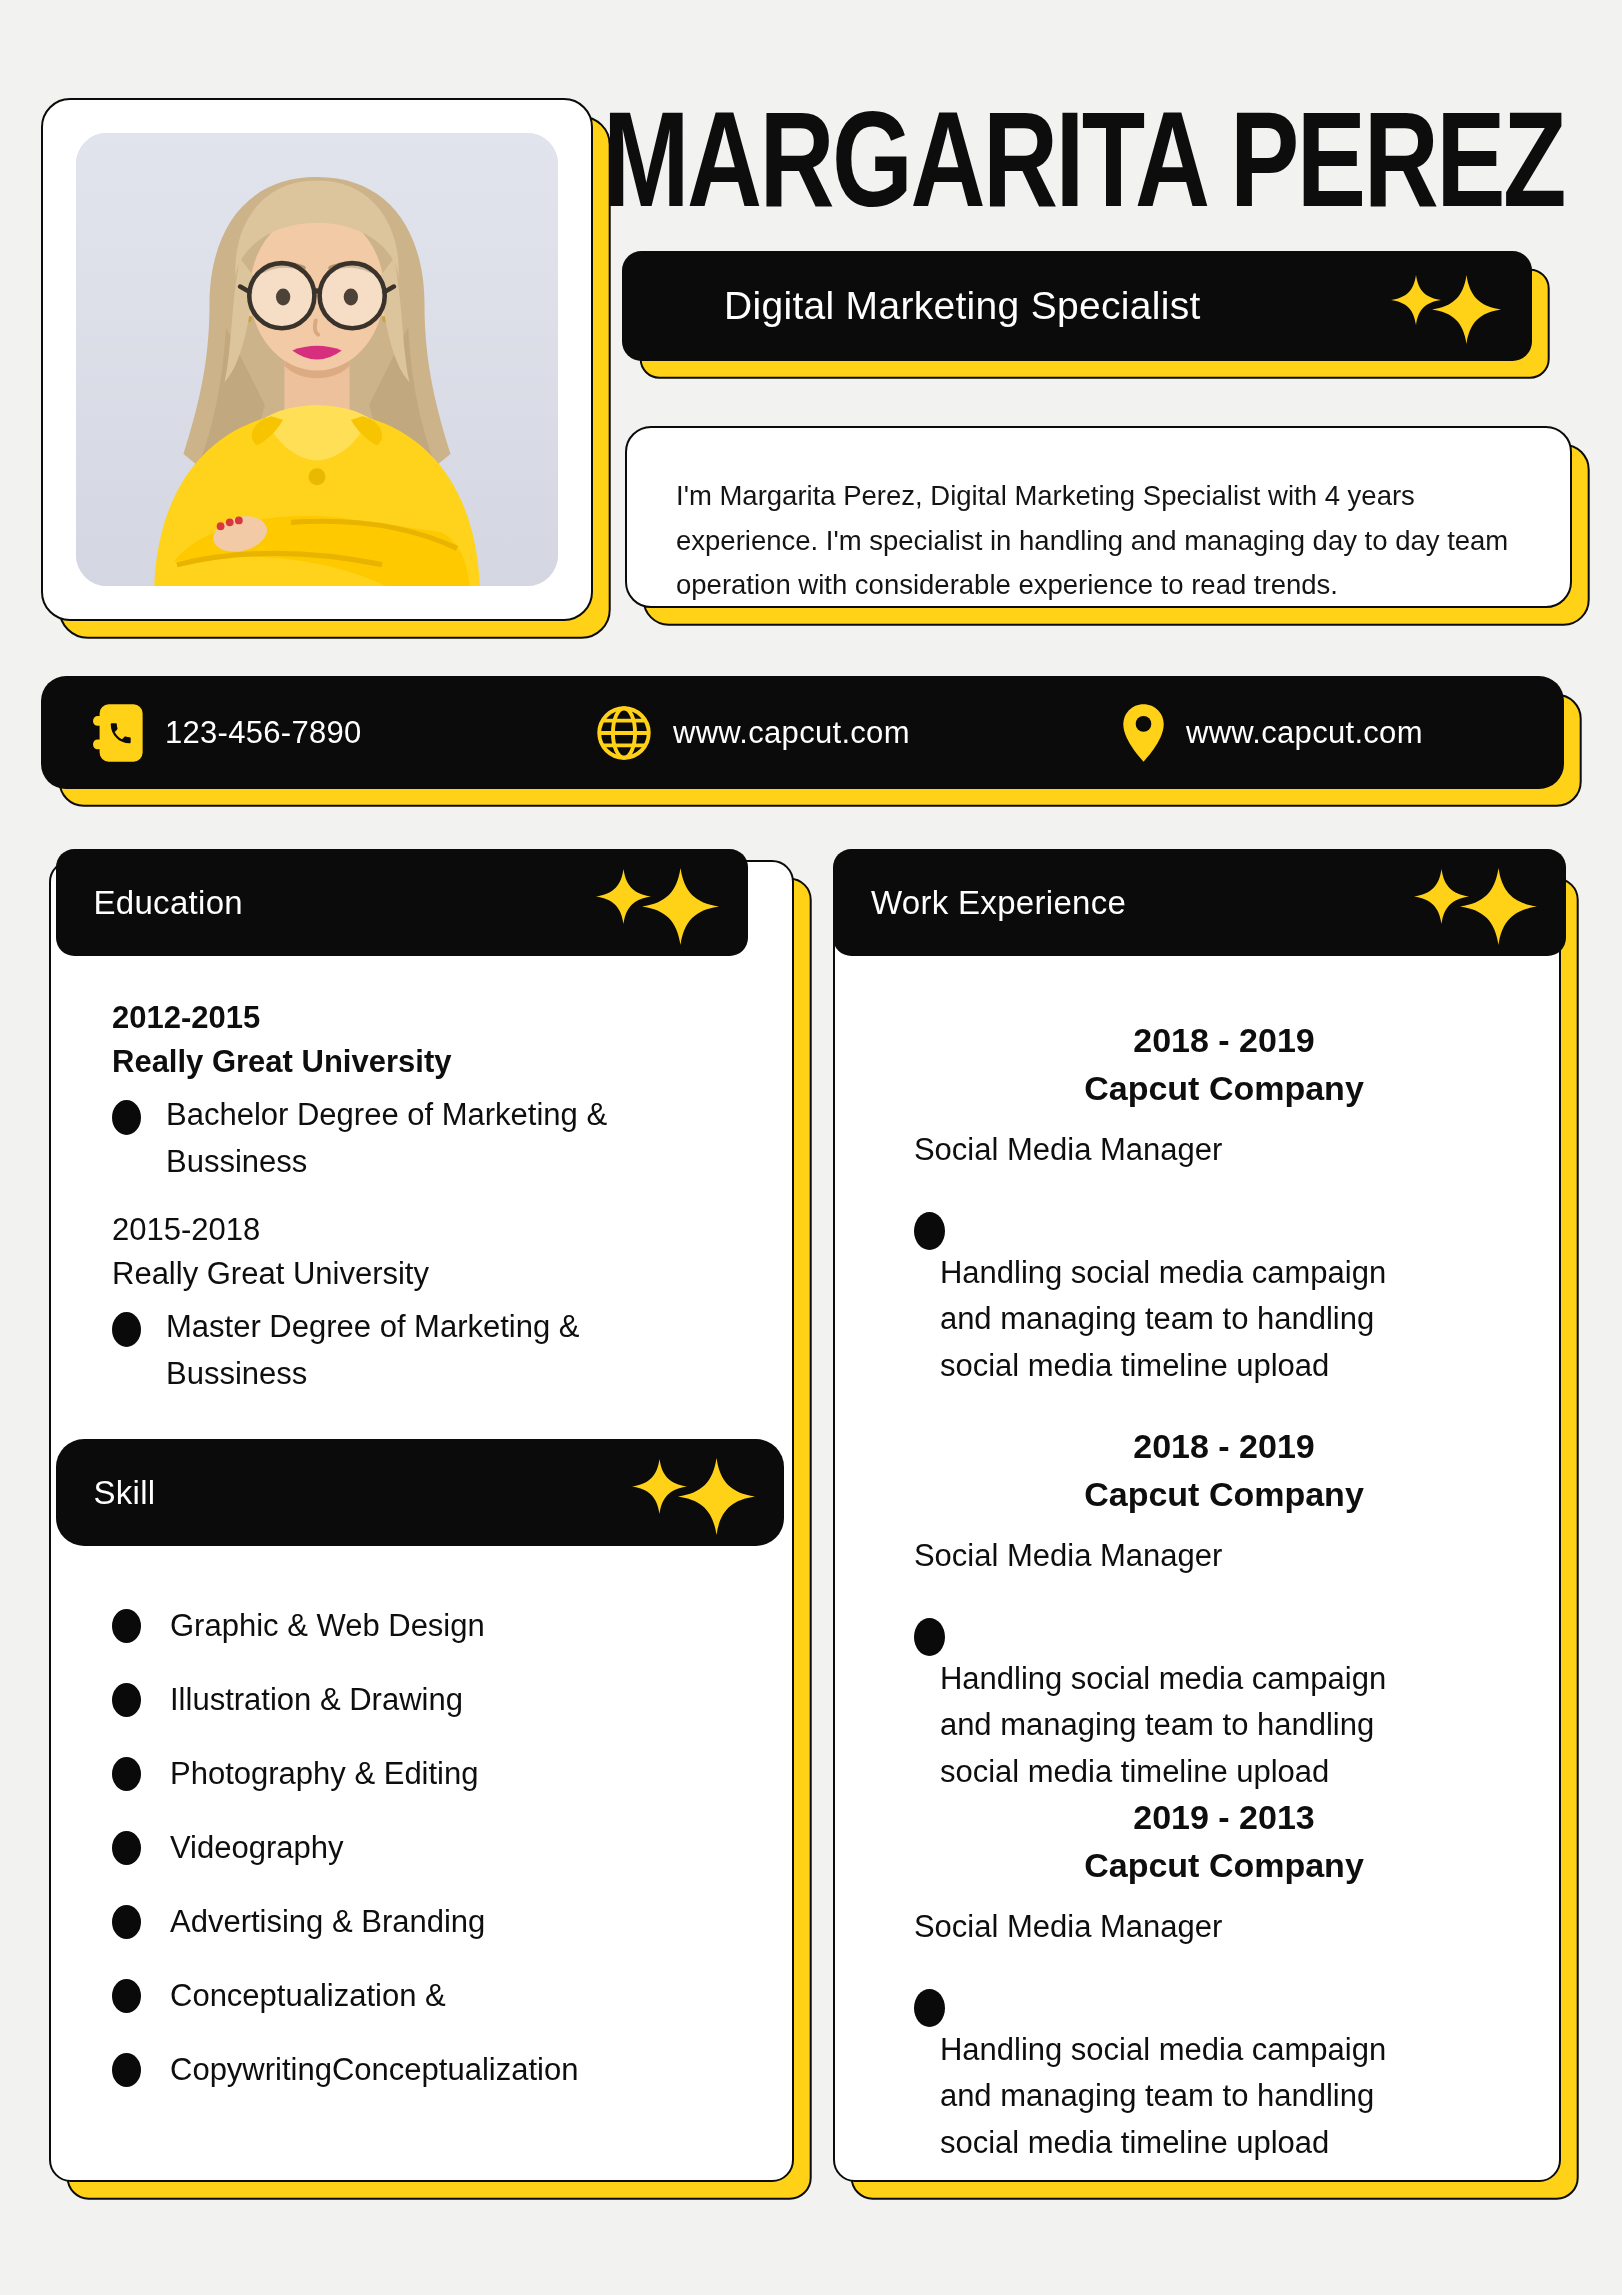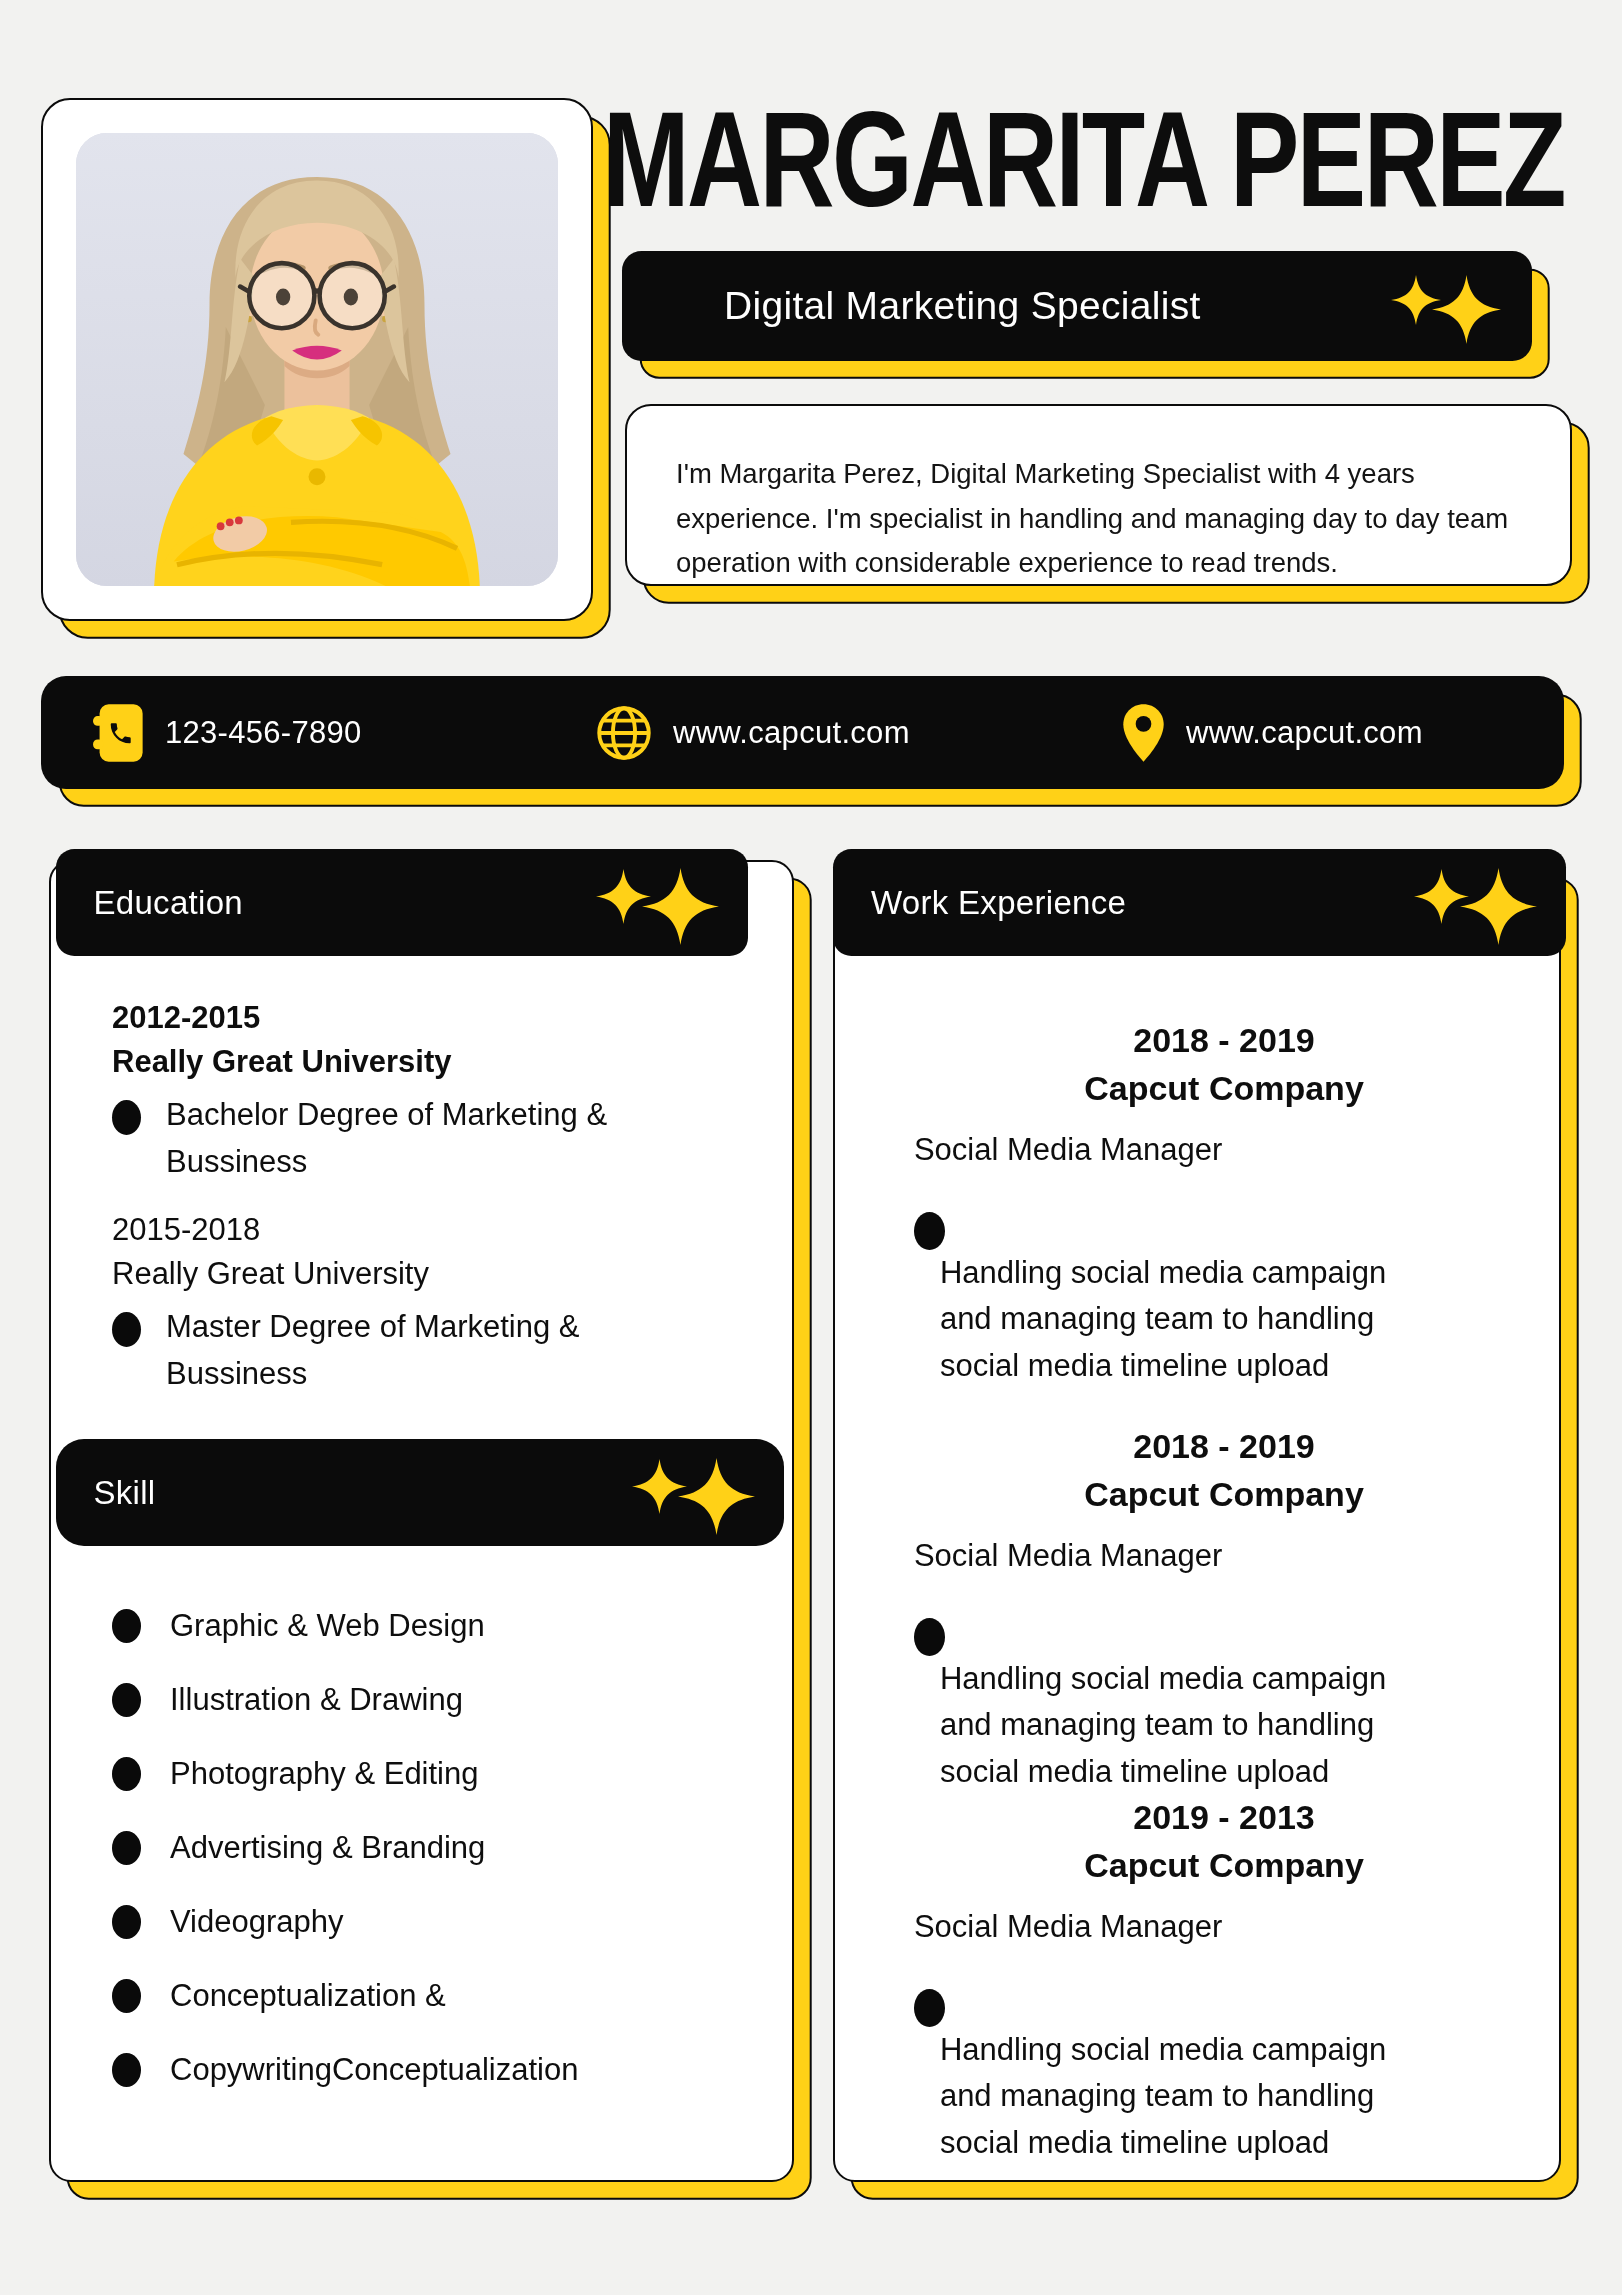--- a/index.html
+++ b/index.html
@@ -19,21 +19,21 @@
   .photo-frame svg{display:block;width:100%;height:100%;}
   
   .name{
     position:absolute;left:603px;top:89px;font-size:135px;font-weight:800;
     letter-spacing:-3.3px;line-height:1.05;white-space:nowrap;color:#0d0d0d;
     transform:scaleX(0.77);transform-origin:left top;
   }
   .title-badge{left:622px;top:251px;width:910px;height:110px;border-radius:19.6px;}
   .title-badge>.body{display:flex;align-items:center;justify-content:space-between;padding:0 31px 0 62px;}
   .badge-label{color:#fff;font-size:39px;font-weight:500;letter-spacing:0.3px;margin-left:40px;}
-  .about-card{left:625px;top:404px;width:947px;height:182px;border-radius:26px;}
+  .about-card{left:625px;top:426px;width:947px;height:182px;border-radius:26px;}
   .about-text{position:absolute;left:49px;top:46px;width:851px;font-size:27.5px;line-height:1.62;color:#141414;}
   
   .contact-bar{left:41px;top:676px;width:1523px;height:113px;border-radius:25px;}
   .contact-item{position:absolute;top:0;height:100%;display:flex;align-items:center;}
   .contact-item .icon{flex:none;display:flex;align-items:center;}
   .contact-label{color:#ffffff;font-size:31px;margin-left:21px;letter-spacing:0.3px;}
   
   .bar{
     position:absolute;background:#0b0b0b;border-radius:18.3px;color:#fff;
     display:flex;align-items:center;justify-content:space-between;
@@ -265,25 +265,25 @@
       <div class="skill-item">
         <span class="dot skill-dot"></span>
         <span class="skill-label">Illustration &amp; Drawing</span>
       </div>
       <div class="skill-item">
         <span class="dot skill-dot"></span>
         <span class="skill-label">Photography &amp; Editing</span>
       </div>
       <div class="skill-item">
         <span class="dot skill-dot"></span>
+        <span class="skill-label">Videography</span>
+      </div>
+      <div class="skill-item">
+        <span class="dot skill-dot"></span>
         <span class="skill-label">Advertising &amp; Branding</span>
-      </div>
-      <div class="skill-item">
-        <span class="dot skill-dot"></span>
-        <span class="skill-label">Videography</span>
       </div>
       <div class="skill-item">
         <span class="dot skill-dot"></span>
         <span class="skill-label">Conceptualization &amp;</span>
       </div>
       <div class="skill-item">
         <span class="dot skill-dot"></span>
         <span class="skill-label">CopywritingConceptualization</span>
       </div>
     </div>

